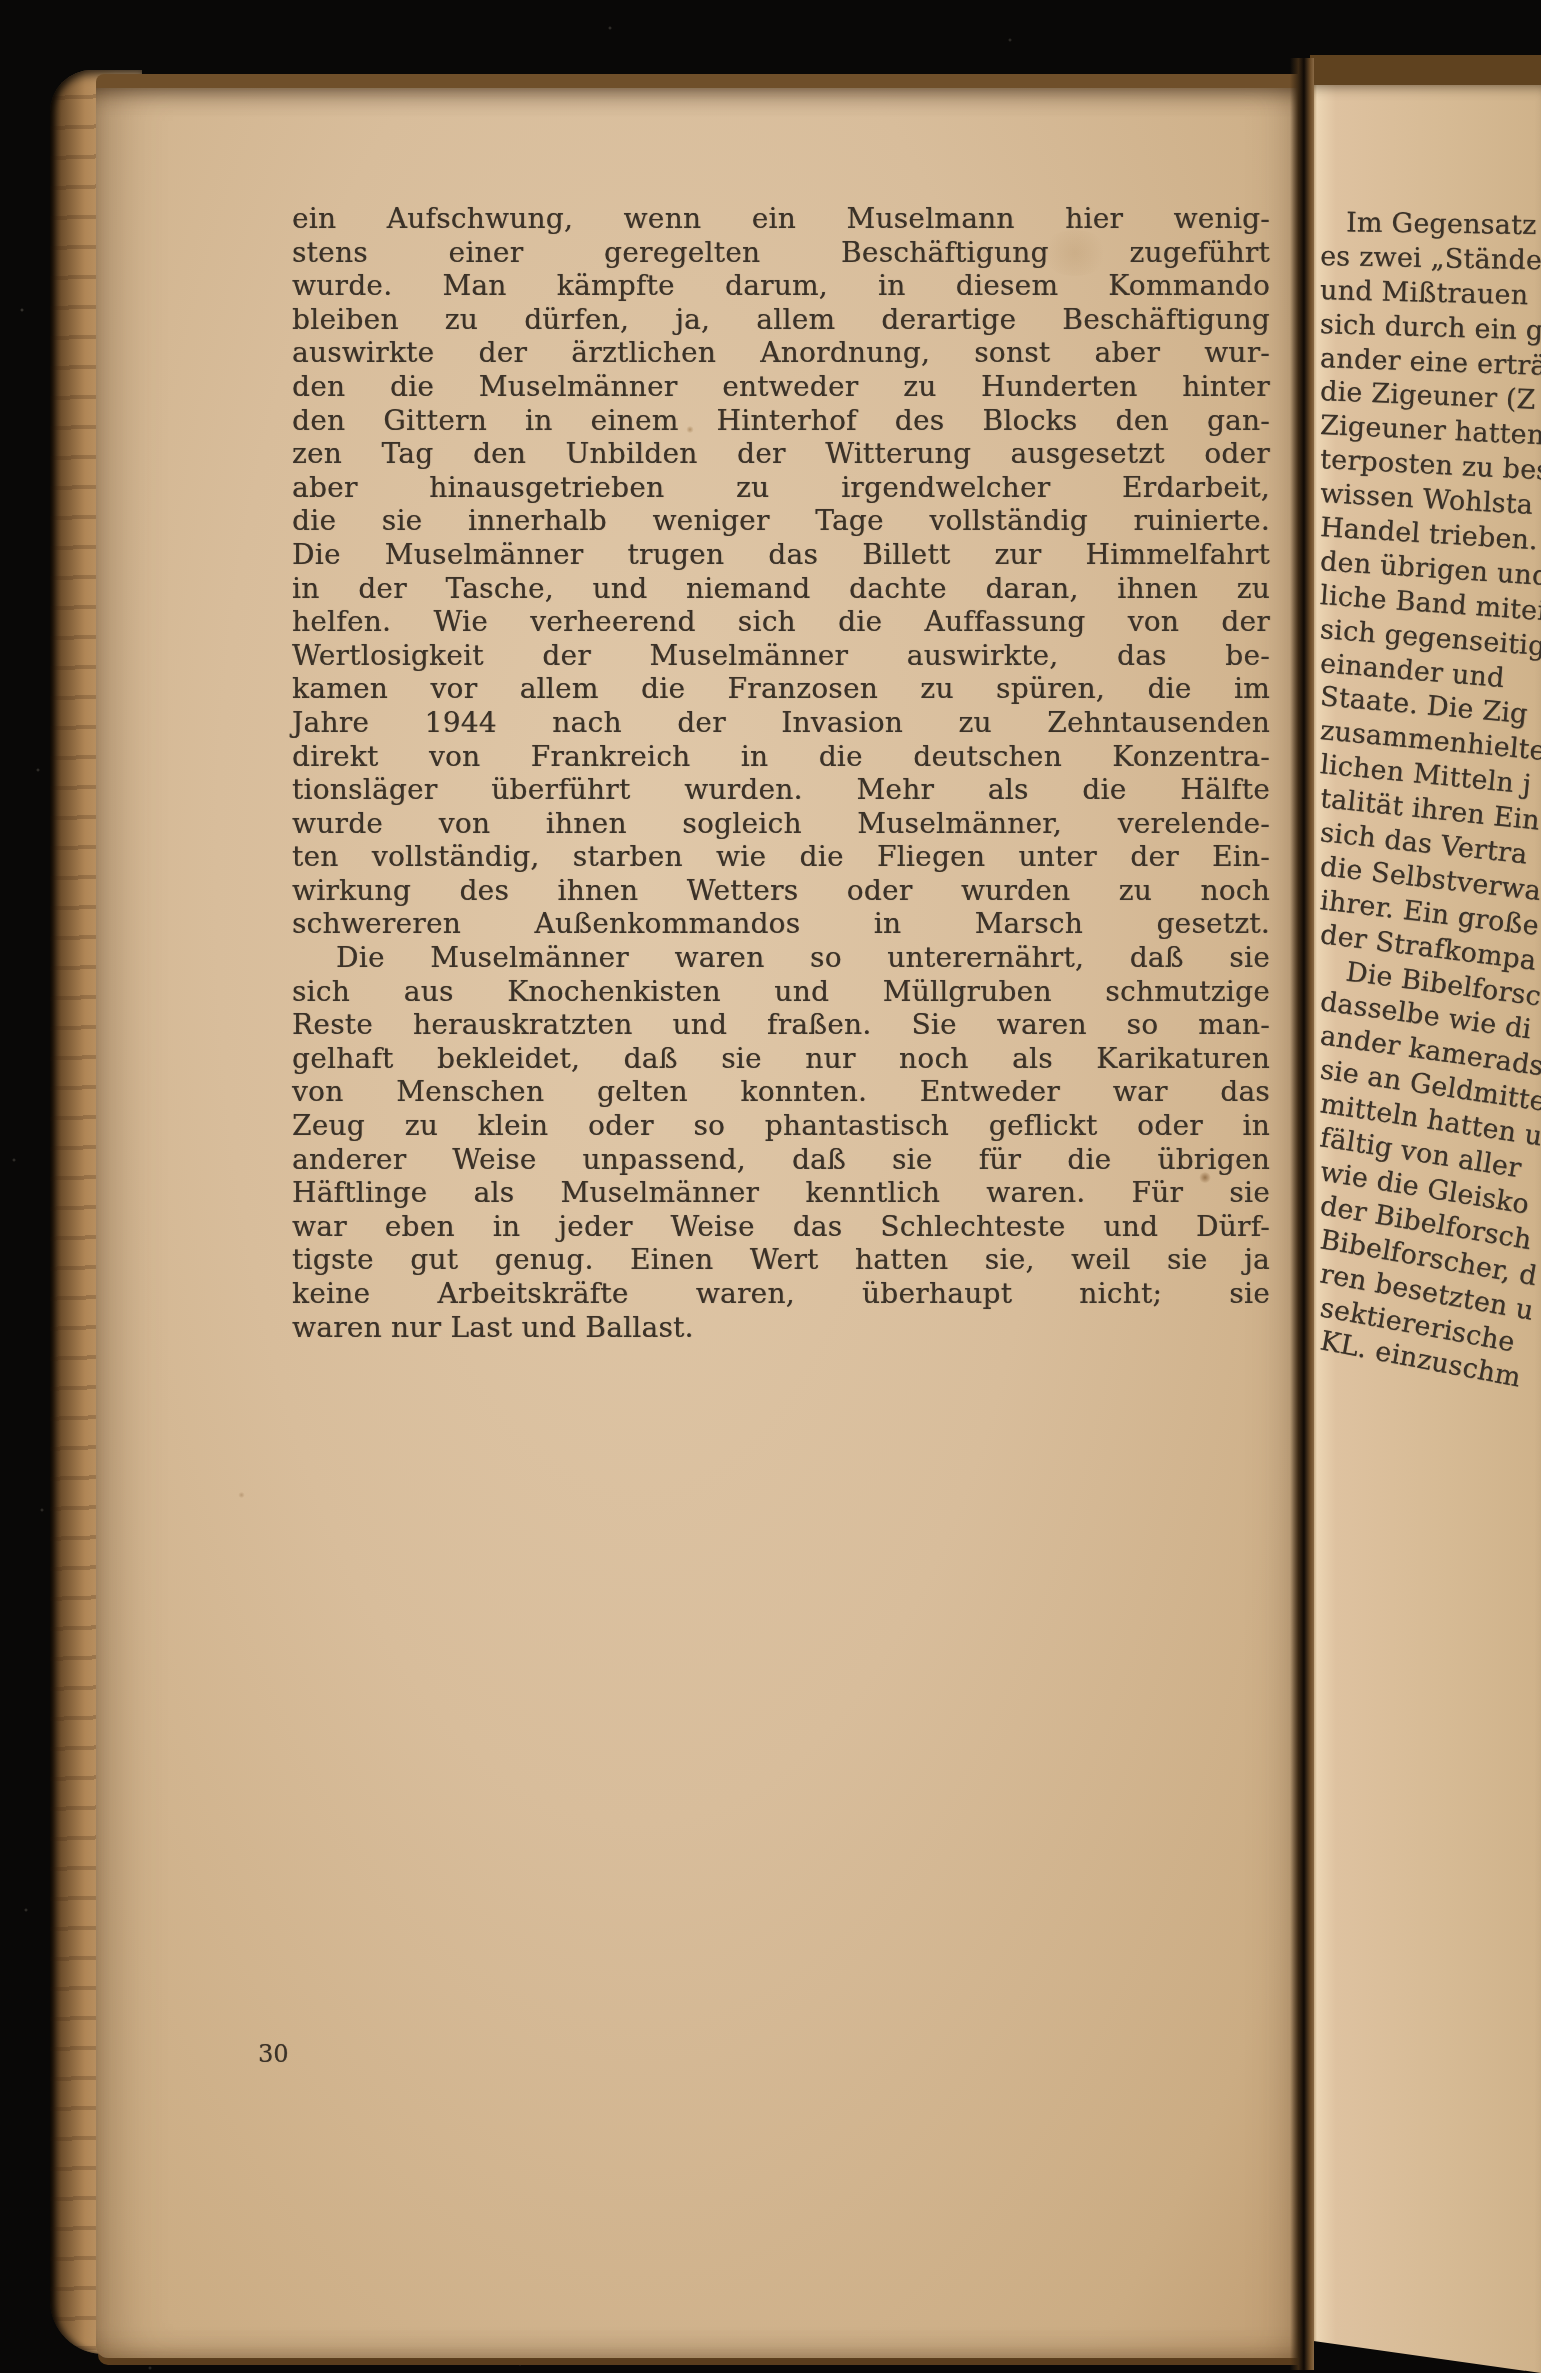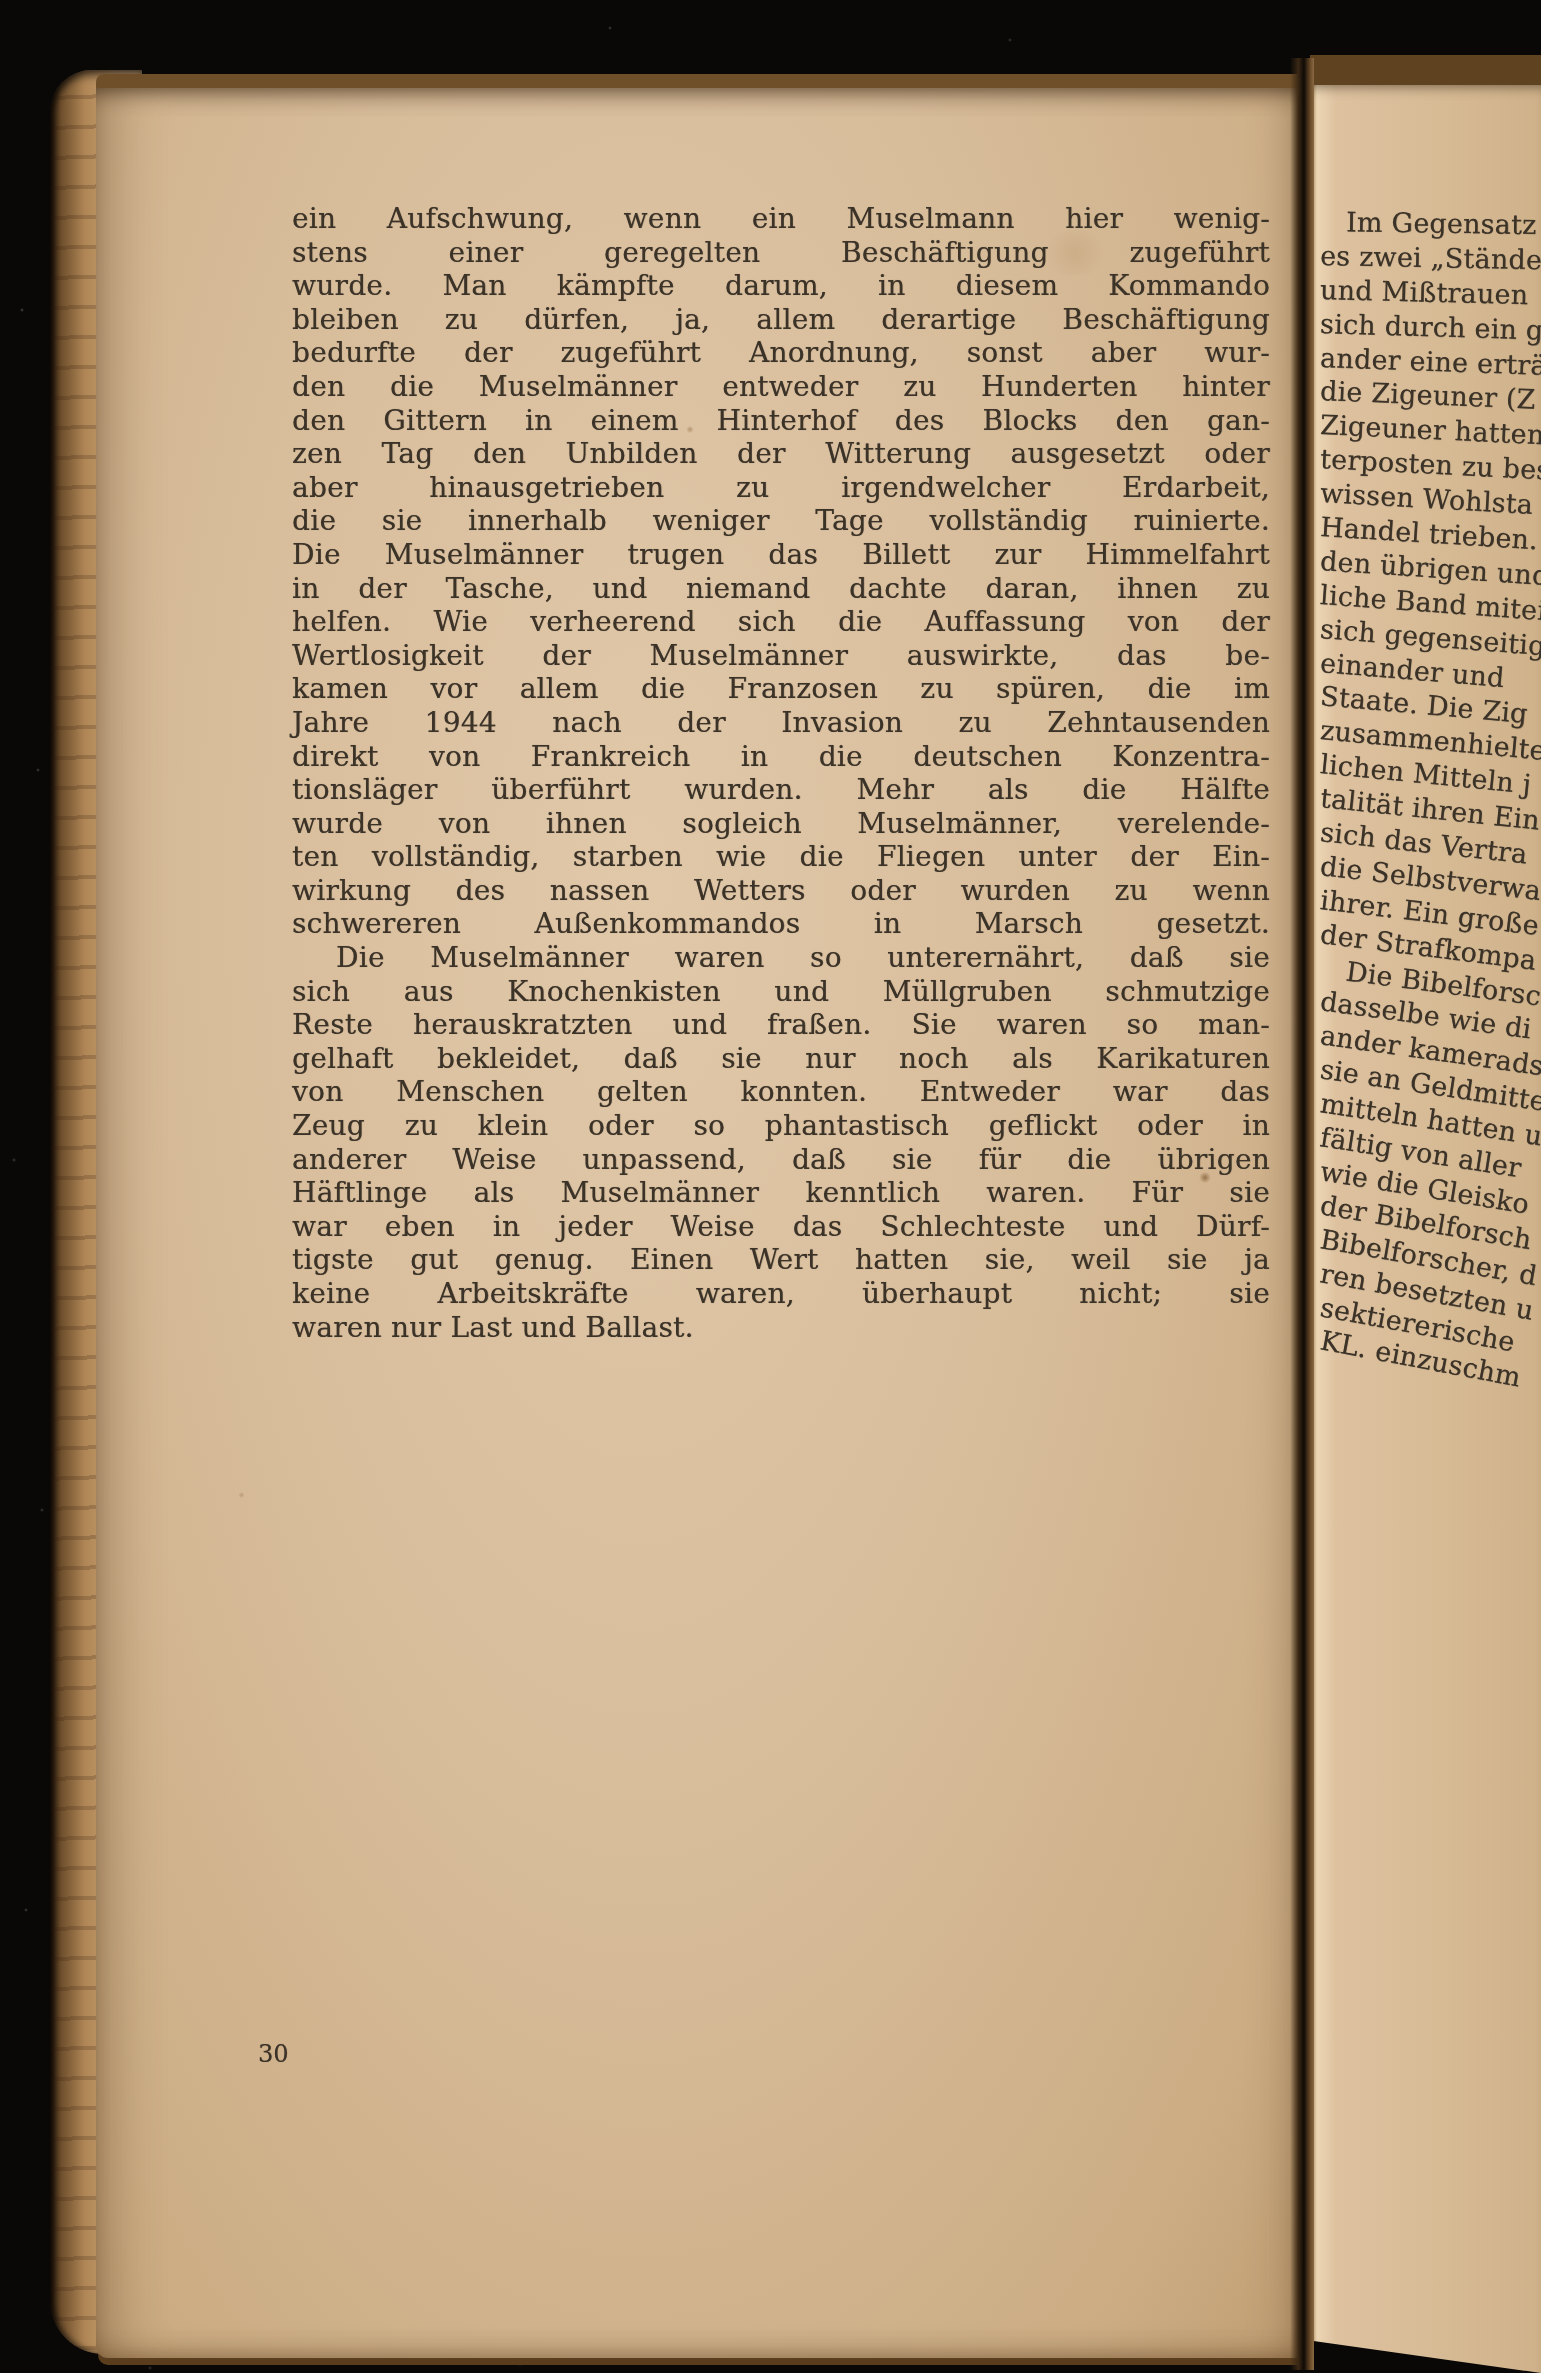--- a/index.html
+++ b/index.html
@@ -103,37 +103,37 @@
 <div class="bg-specks"></div>
 
 <div class="stack-edge"></div>
 
 <div class="left-page">
   <div class="text-block">
       <div class="lp-line">ein Aufschwung, wenn ein Muselmann hier wenig-</div>
       <div class="lp-line">stens einer geregelten Beschäftigung zugeführt</div>
       <div class="lp-line">wurde. Man kämpfte darum, in diesem Kommando</div>
       <div class="lp-line">bleiben zu dürfen, ja, allem derartige Beschäftigung</div>
-      <div class="lp-line">bedurfte der zugeführt Anordnung, sonst aber wur-</div>
+      <div class="lp-line">auswirkte der ärztlichen Anordnung, sonst aber wur-</div>
       <div class="lp-line">den die Muselmänner entweder zu Hunderten hinter</div>
       <div class="lp-line">den Gittern in einem Hinterhof des Blocks den gan-</div>
       <div class="lp-line">zen Tag den Unbilden der Witterung ausgesetzt oder</div>
       <div class="lp-line">aber hinausgetrieben zu irgendwelcher Erdarbeit,</div>
       <div class="lp-line">die sie innerhalb weniger Tage vollständig ruinierte.</div>
       <div class="lp-line">Die Muselmänner trugen das Billett zur Himmelfahrt</div>
       <div class="lp-line">in der Tasche, und niemand dachte daran, ihnen zu</div>
       <div class="lp-line">helfen. Wie verheerend sich die Auffassung von der</div>
       <div class="lp-line">Wertlosigkeit der Muselmänner auswirkte, das be-</div>
       <div class="lp-line">kamen vor allem die Franzosen zu spüren, die im</div>
       <div class="lp-line">Jahre 1944 nach der Invasion zu Zehntausenden</div>
       <div class="lp-line">direkt von Frankreich in die deutschen Konzentra-</div>
       <div class="lp-line">tionsläger überführt wurden. Mehr als die Hälfte</div>
       <div class="lp-line">wurde von ihnen sogleich Muselmänner, verelende-</div>
       <div class="lp-line">ten vollständig, starben wie die Fliegen unter der Ein-</div>
-      <div class="lp-line">wirkung des nassen Wetters oder wurden zu wenn</div>
+      <div class="lp-line">wirkung des ihnen Wetters oder wurden zu noch</div>
       <div class="lp-line">schwereren Außenkommandos in Marsch gesetzt.</div>
       <div class="lp-line indent">Die Muselmänner waren so unterernährt, daß sie</div>
       <div class="lp-line">sich aus Knochenkisten und Müllgruben schmutzige</div>
       <div class="lp-line">Reste herauskratzten und fraßen. Sie waren so man-</div>
       <div class="lp-line">gelhaft bekleidet, daß sie nur noch als Karikaturen</div>
       <div class="lp-line">von Menschen gelten konnten. Entweder war das</div>
       <div class="lp-line">Zeug zu klein oder so phantastisch geflickt oder in</div>
       <div class="lp-line">anderer Weise unpassend, daß sie für die übrigen</div>
       <div class="lp-line">Häftlinge als Muselmänner kenntlich waren. Für sie</div>
       <div class="lp-line">war eben in jeder Weise das Schlechteste und Dürf-</div>

